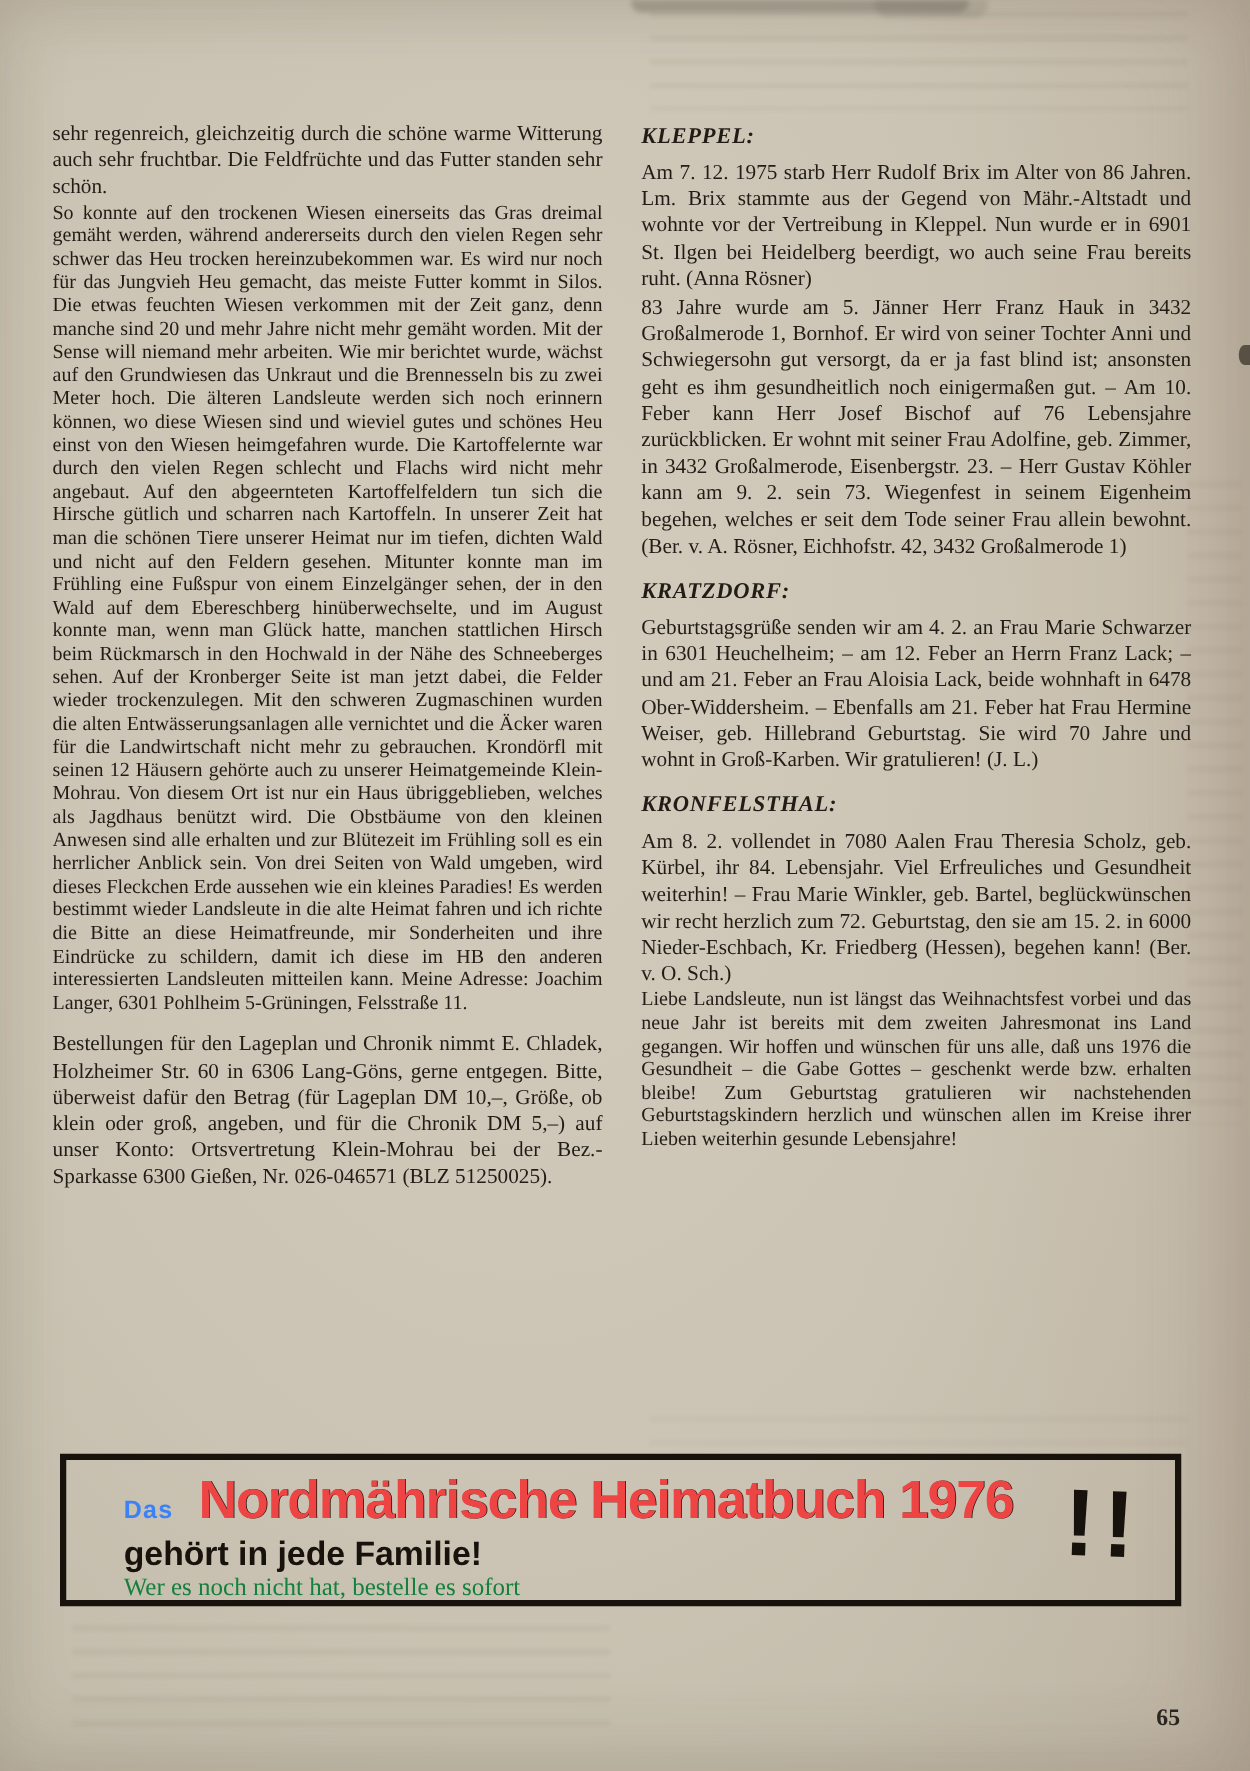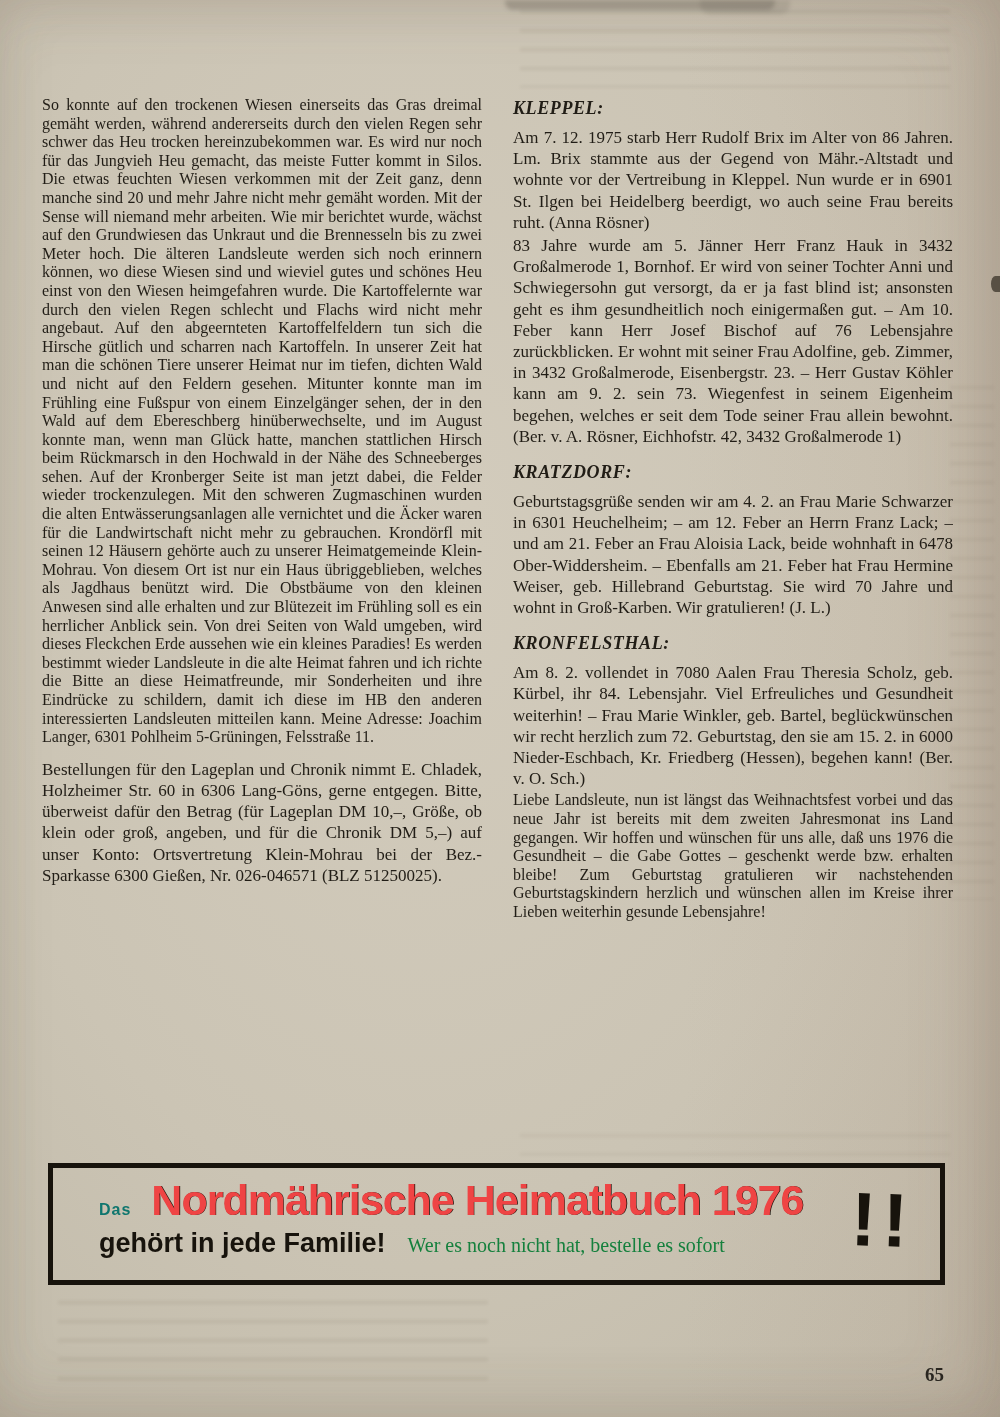--- a/index.html
+++ b/index.html
@@ -45,33 +45,34 @@
     width: 887px; height: 112px;
     border: 5px solid #17130c;
   }
   .ad-line1 {
     display: flex; align-items: baseline;
     padding: 8px 0 0 46px;
     white-space: nowrap;
   }
   .ad-das {
     font-family: "Liberation Sans", sans-serif;
-    font-weight: bold; font-size: 16px; letter-spacing: 1px;
-    margin-right: 20px; color: #0f766e;
+    font-weight: bold; font-size: 20px; letter-spacing: 1px;
+    margin-right: 20px; color: #3b82f6;
   }
   .ad-title {
     font-family: Liberation Sans, sans-serif;
     font-weight: bold; font-size: 43px; letter-spacing: -1px;
     color: #ef4444;
     text-shadow: 0.6px 0 #17130c;
   }
   .ad-line2 {
     display: flex; align-items: baseline;
     padding: 3px 0 0 46px;
     white-space: nowrap;
+    flex-direction: column;
   }
   .ad-sub-bold {
     font-family: "Liberation Sans", sans-serif;
     font-weight: bold; font-size: 27px; color: #17130c;
     margin-right: 22px;
   }
   .ad-sub-rest { font-size: 20px; color: #15803d; }
   .ad-exclaim {
     position: absolute; right: 26px; top: 6px;
     font-family: "Liberation Sans", sans-serif;
@@ -120,20 +121,21 @@
 <div class="ghost g1"></div>
 <div class="ghost g2"></div>
 <div class="ghost g3"></div>
 <div class="ghost g4"></div>
 <div class="blob b1"></div>
 <div class="blob b2"></div>
 <div class="speck"></div>
 
 <div class="columns">
   <div class="col" id="col-left">
+      <p class="para large"><span>sehr regenreich, gleichzeitig durch die schöne warme Witterung auch sehr fruchtbar. Die Feldfrüchte und das Futter standen sehr schön.</span></p>
       <p class="para small"><span>So konnte auf den trockenen Wiesen einerseits das Gras dreimal gemäht werden, während andererseits durch den vielen Regen sehr schwer das Heu trocken hereinzubekommen war. Es wird nur noch für das Jungvieh Heu gemacht, das meiste Futter kommt in Silos. Die etwas feuchten Wiesen verkommen mit der Zeit ganz, denn manche sind 20 und mehr Jahre nicht mehr gemäht worden. Mit der Sense will niemand mehr arbeiten. Wie mir berichtet wurde, wächst auf den Grundwiesen das Unkraut und die Brennesseln bis zu zwei Meter hoch. Die älteren Landsleute werden sich noch erinnern können, wo diese Wiesen sind und wieviel gutes und schönes Heu einst von den Wiesen heimgefahren wurde. Die Kartoffelernte war durch den vielen Regen schlecht und Flachs wird nicht mehr angebaut. Auf den abgeernteten Kartoffelfeldern tun sich die Hirsche gütlich und scharren nach Kartoffeln. In unserer Zeit hat man die schönen Tiere unserer Heimat nur im tiefen, dichten Wald und nicht auf den Feldern gesehen. Mitunter konnte man im Frühling eine Fußspur von einem Einzelgänger sehen, der in den Wald auf dem Ebereschberg hinüberwechselte, und im August konnte man, wenn man Glück hatte, manchen stattlichen Hirsch beim Rückmarsch in den Hochwald in der Nähe des Schneeberges sehen. Auf der Kronberger Seite ist man jetzt dabei, die Felder wieder trockenzulegen. Mit den schweren Zugmaschinen wurden die alten Entwässerungsanlagen alle vernichtet und die Äcker waren für die Landwirtschaft nicht mehr zu gebrauchen. Krondörfl mit seinen 12 Häusern gehörte auch zu unserer Heimatgemeinde Klein-Mohrau. Von diesem Ort ist nur ein Haus übriggeblieben, welches als Jagdhaus benützt wird. Die Obstbäume von den kleinen Anwesen sind alle erhalten und zur Blütezeit im Frühling soll es ein herrlicher Anblick sein. Von drei Seiten von Wald umgeben, wird dieses Fleckchen Erde aussehen wie ein kleines Paradies! Es werden bestimmt wieder Landsleute in die alte Heimat fahren und ich richte die Bitte an diese Heimatfreunde, mir Sonderheiten und ihre Eindrücke zu schildern, damit ich diese im HB den anderen interessierten Landsleuten mitteilen kann. Meine Adresse: Joachim </span><span class="bold">Langer,</span><span> 6301 Pohlheim 5-Grüningen, Felsstraße 11.</span></p>
       <p class="para large gap-top"><span class="bold">Bestellungen für den Lageplan und Chronik</span><span> nimmt E. Chladek, Holzheimer Str. 60 in 6306 Lang-Göns, gerne entgegen. Bitte, überweist dafür den Betrag (für Lageplan DM 10,–, Größe, ob klein oder groß, angeben, und für die Chronik DM 5,–) auf unser Konto: Ortsvertretung Klein-Mohrau bei der Bez.-Sparkasse 6300 Gießen, Nr. 026-046571 (BLZ 51250025).</span></p>
     </div>
   <div class="col" id="col-right">
       <h3 class="section-heading">KLEPPEL:</h3>
       <p class="para large"><span>Am 7. 12. 1975 starb Herr </span><span class="bold">Rudolf Brix</span><span> im Alter von 86 Jahren. Lm. Brix stammte aus der Gegend von Mähr.-Altstadt und wohnte vor der Vertreibung in Kleppel. Nun wurde er in 6901 St. Ilgen bei Heidelberg beerdigt, wo auch seine Frau bereits ruht. (Anna Rösner)</span></p>
       <p class="para large"><span>83 Jahre wurde am 5. Jänner Herr </span><span class="bold">Franz Hauk</span><span> in 3432 Großalmerode 1, Bornhof. Er wird von seiner Tochter Anni und Schwiegersohn gut versorgt, da er ja fast blind ist; ansonsten geht es ihm gesundheitlich noch einigermaßen gut. – Am 10. Feber kann Herr </span><span class="bold">Josef Bischof</span><span> auf 76 Lebensjahre zurückblicken. Er wohnt mit seiner Frau Adolfine, geb. Zimmer, in 3432 Großalmerode, Eisenbergstr. 23. – Herr </span><span class="bold">Gustav Köhler</span><span> kann am 9. 2. sein 73. Wiegenfest in seinem Eigenheim begehen, welches er seit dem Tode seiner Frau allein bewohnt. (Ber. v. A. Rösner, Eichhofstr. 42, 3432 Großalmerode 1)</span></p>
       <h3 class="section-heading">KRATZDORF:</h3>
       <p class="para large"><span>Geburtstagsgrüße senden wir am 4. 2. an Frau </span><span class="bold">Marie Schwarzer</span><span> in 6301 Heuchelheim; – am 12. Feber an Herrn </span><span class="bold">Franz Lack; – und am 21. Feber an Frau Aloisia Lack,</span><span> beide wohnhaft in 6478 Ober-Widdersheim. – Ebenfalls am 21. Feber hat Frau </span><span class="bold">Hermine Weiser,</span><span> geb. Hillebrand Geburtstag. Sie wird 70 Jahre und wohnt in Groß-Karben. Wir gratulieren! (J. L.)</span></p>
       <h3 class="section-heading">KRONFELSTHAL:</h3>

